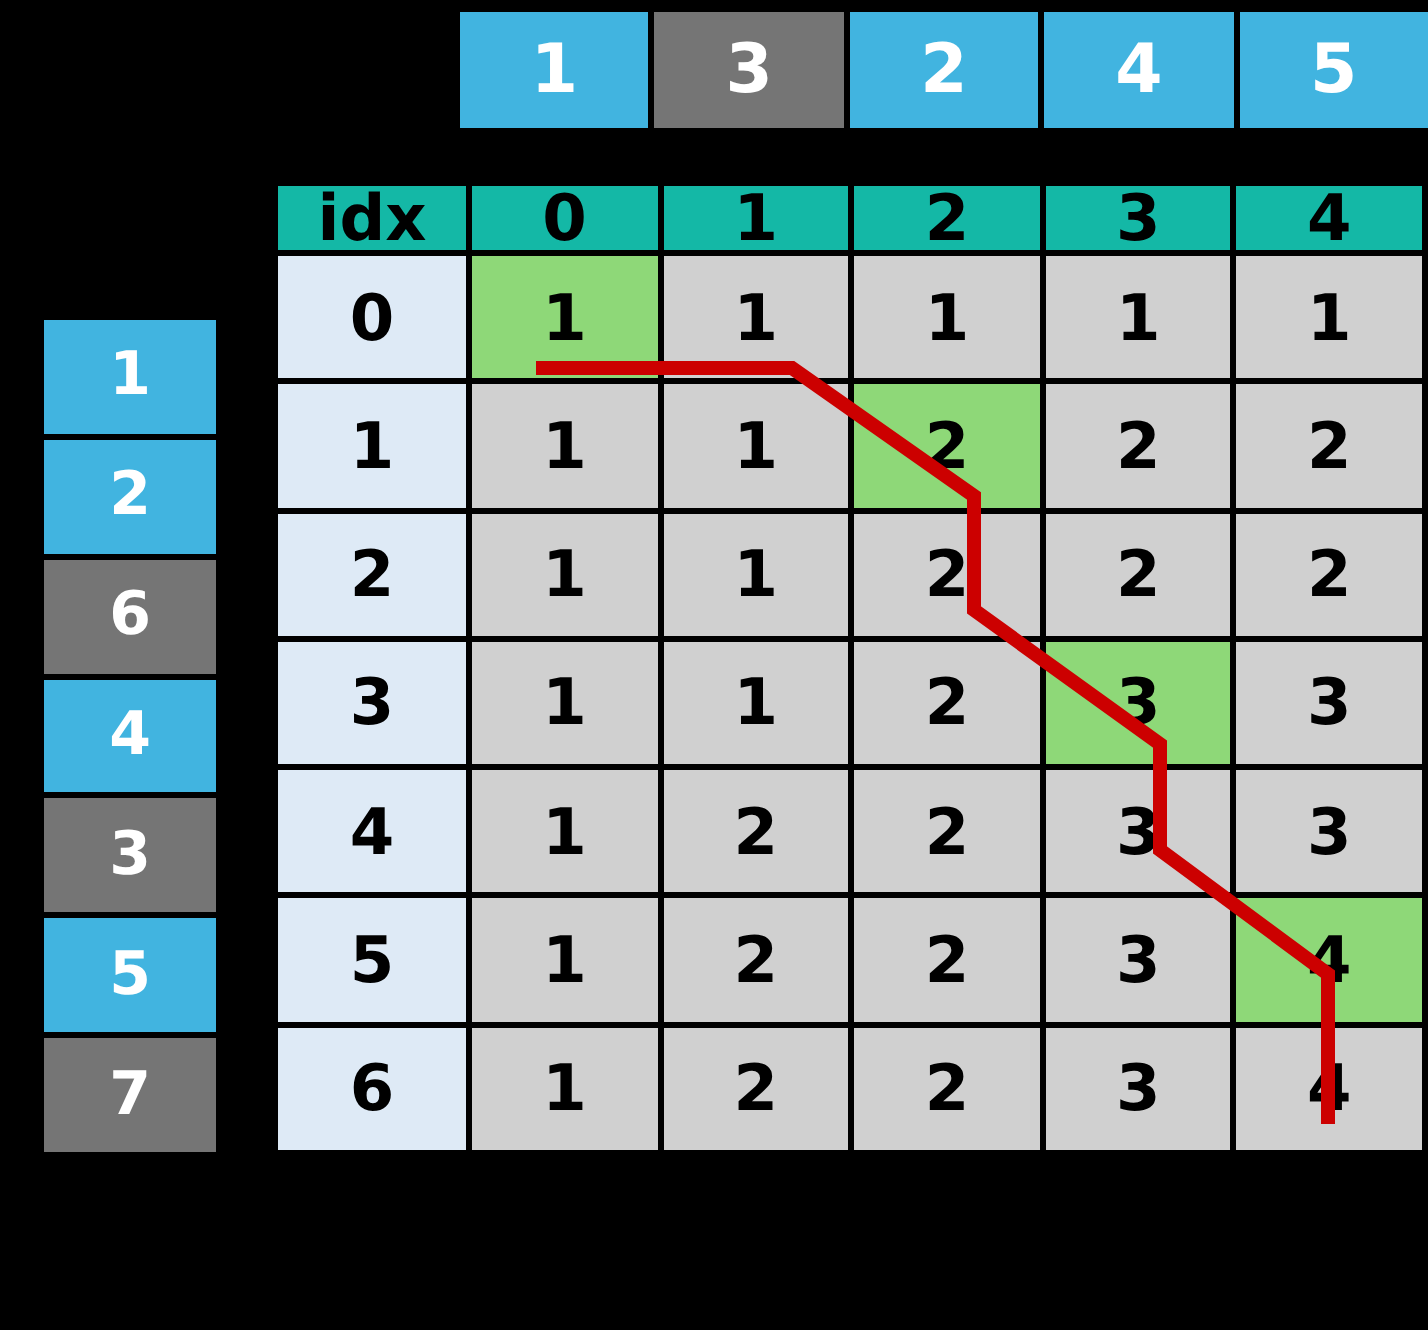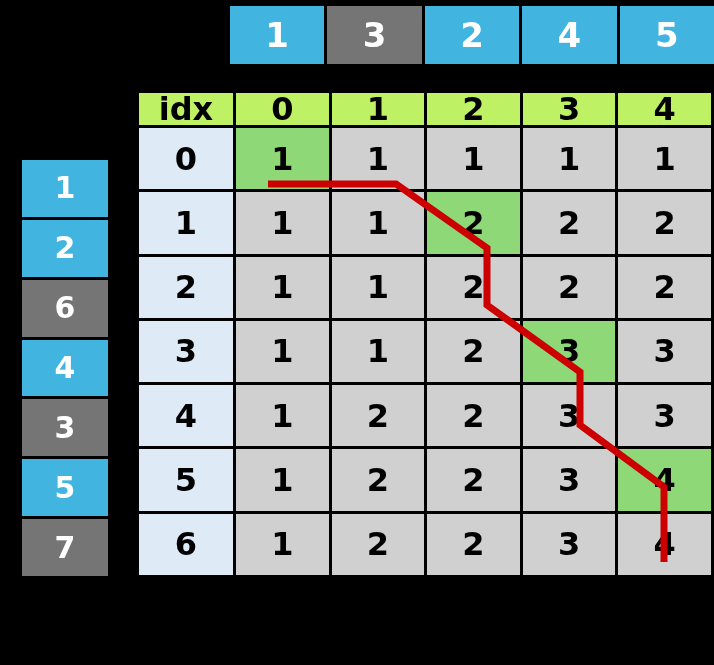--- a/index.html
+++ b/index.html
@@ -18,21 +18,21 @@
   #left-seq .seq-cell{flex:1;display:flex;align-items:center;justify-content:center;
             color:#fff;font-size:30px;font-weight:bold;line-height:1;}
 
   
   #matrix-wrap{position:absolute;left:136px;top:90px;width:578px;height:488px;}
   table#matrix{border-collapse:separate;border-spacing:3px;width:100%;height:100%;
         table-layout:fixed;margin:0;}
   table#matrix th,table#matrix td{
         text-align:center;vertical-align:middle;padding:0;
         font-size:32px;font-weight:bold;color:#000;line-height:1;}
-  table#matrix th{background:#bef264;}
+  table#matrix th{background:#14b8a6;}
   table#matrix td.rowhdr{background:#deeaf6;}
   table#matrix td.cell{background:#d0d0d0;}
   table#matrix td.cell.hl{background:#8ed878;}
   #matrix col.c0{width:94px;}
 
   
   #path-svg{position:absolute;left:0;top:0;width:714px;height:665px;
             pointer-events:none;}
 </style>
 </head>

